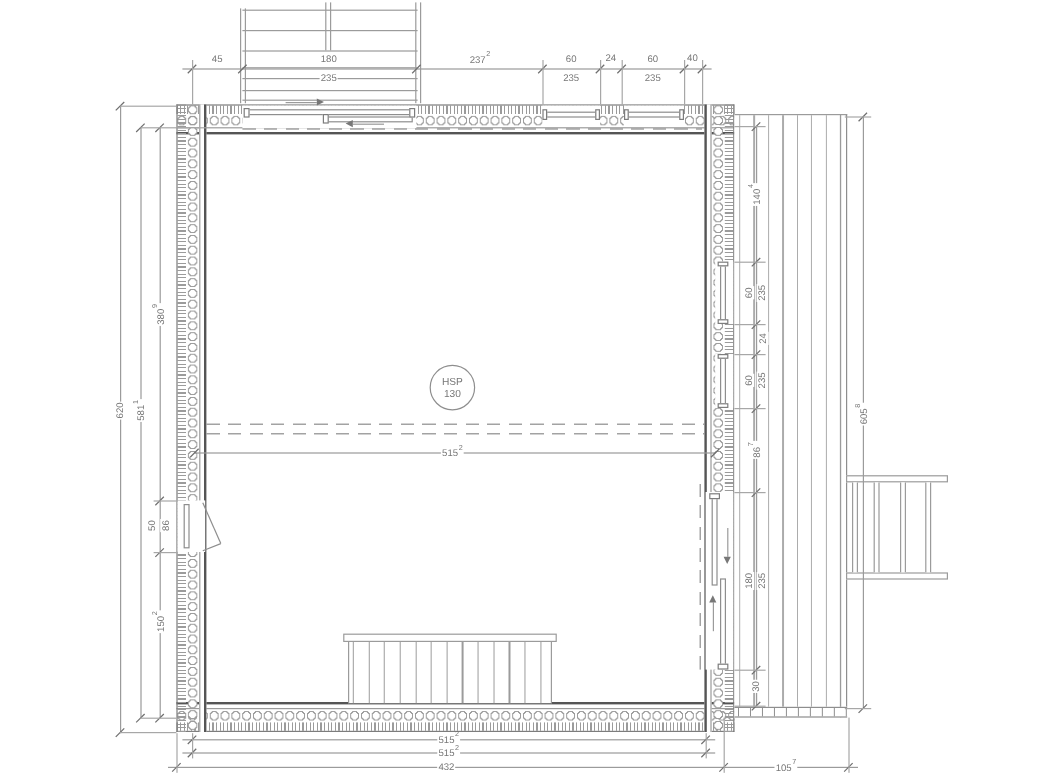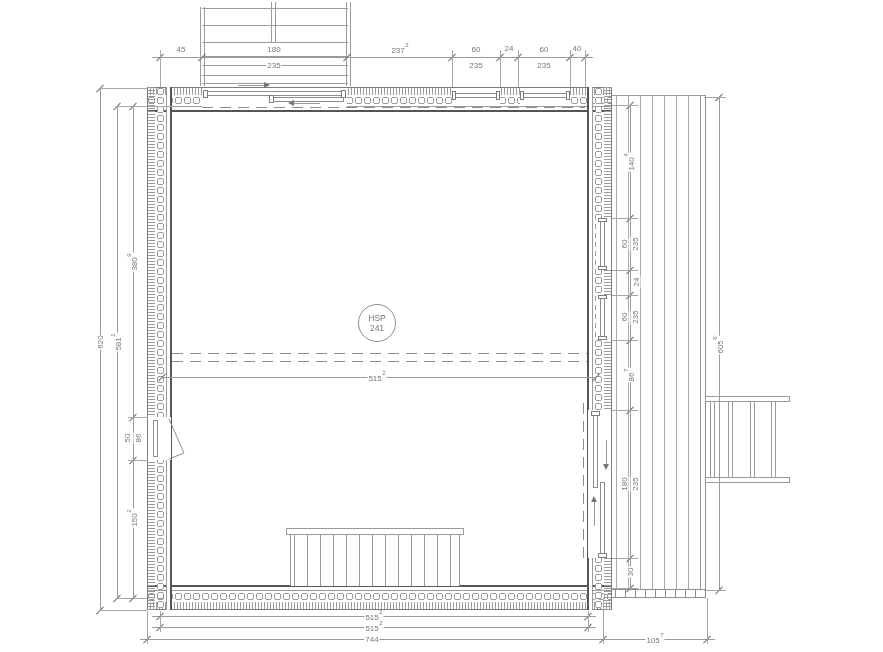--- a/index.html
+++ b/index.html
@@ -135,21 +135,21 @@
     <div class="ah" style="left:591px;top:496px;border-bottom:6px solid #777;border-left:3.5px solid transparent;border-right:3.5px solid transparent;"></div>
   </div>
 
   <div class="dash" style="left:202px;top:107px;width:383px;"></div>
   <div class="dash" style="left:172px;top:353px;width:415px;"></div>
   <div class="dash" style="left:172px;top:361px;width:415px;"></div>
   <div class="dashv" style="left:583px;top:400px;height:158px;"></div>
 
   <div class="stamp">
     <span>HSP</span>
-    <span>241</span>
+    <span>130</span>
   </div>
 
   <div class="ln" style="left:152px;top:57px;width:441px;height:1px;"></div>
   <div class="tk" style="left:155px;top:57px;"></div>
   <div class="tk" style="left:197px;top:57px;"></div>
   <div class="tk" style="left:342px;top:57px;"></div>
   <div class="tk" style="left:447px;top:57px;"></div>
   <div class="tk" style="left:495px;top:57px;"></div>
   <div class="tk" style="left:513px;top:57px;"></div>
   <div class="tk" style="left:565px;top:57px;"></div>
@@ -242,21 +242,21 @@
 
   <div class="ln" style="left:152px;top:627px;width:444px;height:1px;"></div>
   <div class="tk" style="left:155px;top:627px;"></div>
   <div class="tk" style="left:583px;top:627px;"></div>
   <span class="lab" style="left:374px;top:627px;"><span>515</span><sup class="sp">2</sup></span>
 
   <div class="ln" style="left:140px;top:639px;width:575px;height:1px;"></div>
   <div class="tk" style="left:142px;top:639px;"></div>
   <div class="tk" style="left:598px;top:639px;"></div>
   <div class="tk" style="left:702px;top:639px;"></div>
-  <span class="lab" style="left:372px;top:639px;"><span>744</span></span>
+  <span class="lab" style="left:372px;top:639px;"><span>432</span></span>
   <span class="lab" style="left:655px;top:639px;"><span>105</span><sup class="sp">7</sup></span>
 
   <div class="lnd" style="left:160px;top:611px;width:1px;height:21px;"></div>
   <div class="lnd" style="left:588px;top:611px;width:1px;height:21px;"></div>
   <div class="lnd" style="left:147px;top:611px;width:1px;height:33px;"></div>
   <div class="lnd" style="left:603px;top:598px;width:1px;height:46px;"></div>
   <div class="lnd" style="left:707px;top:598px;width:1px;height:46px;"></div>
 
 </div>
 

